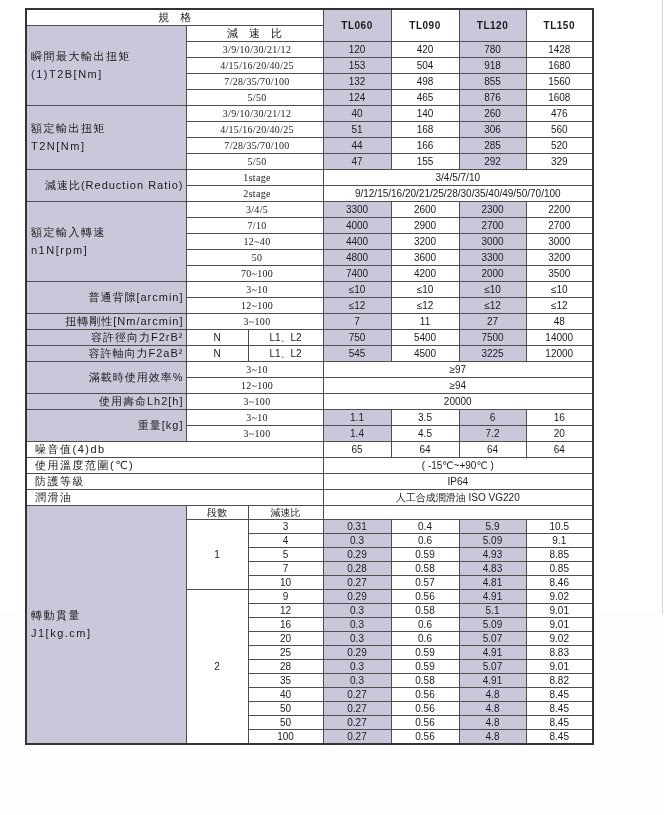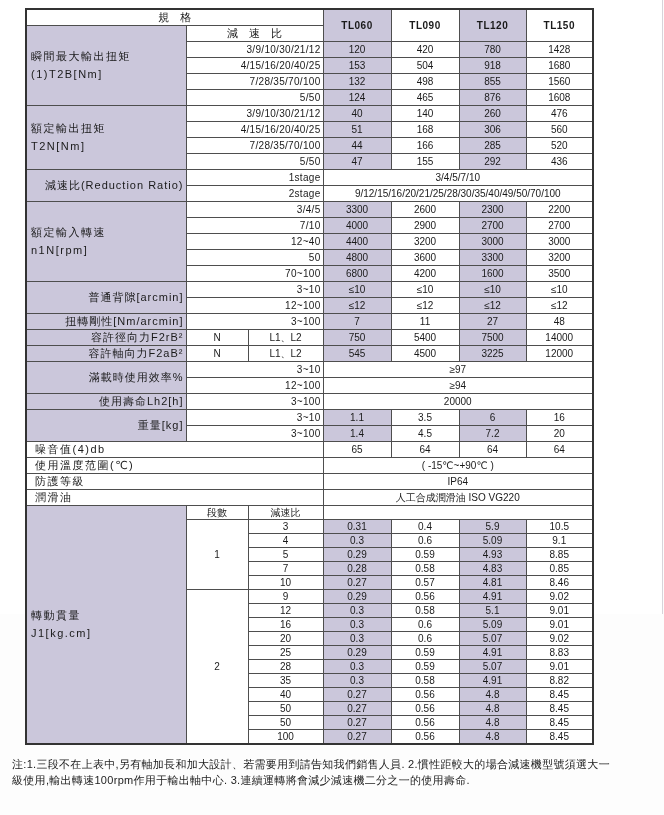--- a/index.html
+++ b/index.html
@@ -62,23 +62,24 @@
     white-space:nowrap;
   }
   td.wlabel{
     text-align:left;
     padding-left:8px;
     font-size:11px;
     letter-spacing:1.5px;
     background:#fff;
   }
   td.left{
-    text-align:right;
+    text-align:center;
     padding-left:7px;
     letter-spacing:0.3px;
+    font-family:Liberation Serif, serif;
   }
   .footnote{
     position:absolute;left:12px;top:757px;width:642px;
     font-size:11px;
     line-height:1.45;
     letter-spacing:0.3px;
     white-space:pre-line;
     color:#222;
   }
 </style>
@@ -158,21 +159,21 @@
           <td class="lav">44</td>
           <td>166</td>
           <td class="lav">285</td>
           <td>520</td>
         </tr>
         <tr class="main">
           <td colspan="2" class="left">5/50</td>
           <td class="lav">47</td>
           <td>155</td>
           <td class="lav">292</td>
-          <td>436</td>
+          <td>329</td>
         </tr>
         <tr class="main">
           <td rowspan="2" class="lav glabel2">減速比(Reduction Ratio)</td>
           <td colspan="2" class="left">1stage</td>
           <td colspan="4">3/4/5/7/10</td>
         </tr>
         <tr class="main">
           <td colspan="2" class="left">2stage</td>
           <td colspan="4">9/12/15/16/20/21/25/28/30/35/40/49/50/70/100</td>
         </tr>
@@ -201,23 +202,23 @@
         </tr>
         <tr class="main">
           <td colspan="2" class="left">50</td>
           <td class="lav">4800</td>
           <td>3600</td>
           <td class="lav">3300</td>
           <td>3200</td>
         </tr>
         <tr class="main">
           <td colspan="2" class="left">70~100</td>
-          <td class="lav">6800</td>
+          <td class="lav">7400</td>
           <td>4200</td>
-          <td class="lav">1600</td>
+          <td class="lav">2000</td>
           <td>3500</td>
         </tr>
         <tr class="main">
           <td rowspan="2" class="lav glabel2">普通背隙[arcmin]</td>
           <td colspan="2" class="left">3~10</td>
           <td class="lav">≤10</td>
           <td>≤10</td>
           <td class="lav">≤10</td>
           <td>≤10</td>
         </tr>
@@ -419,15 +420,13 @@
         <tr class="j">
           <td>100</td>
           <td class="lav">0.27</td>
           <td>0.56</td>
           <td class="lav">4.8</td>
           <td>8.45</td>
         </tr>
       </tbody>
   </table>
 
-  <div class="footnote">注:1.三段不在上表中,另有軸加長和加大設計、若需要用到請告知我們銷售人員. 2.慣性距較大的場合減速機型號須選大一
-級使用,輸出轉速100rpm作用于輸出軸中心. 3.連續運轉將會減少減速機二分之一的使用壽命.</div>
 </div>
 
 </body></html>

